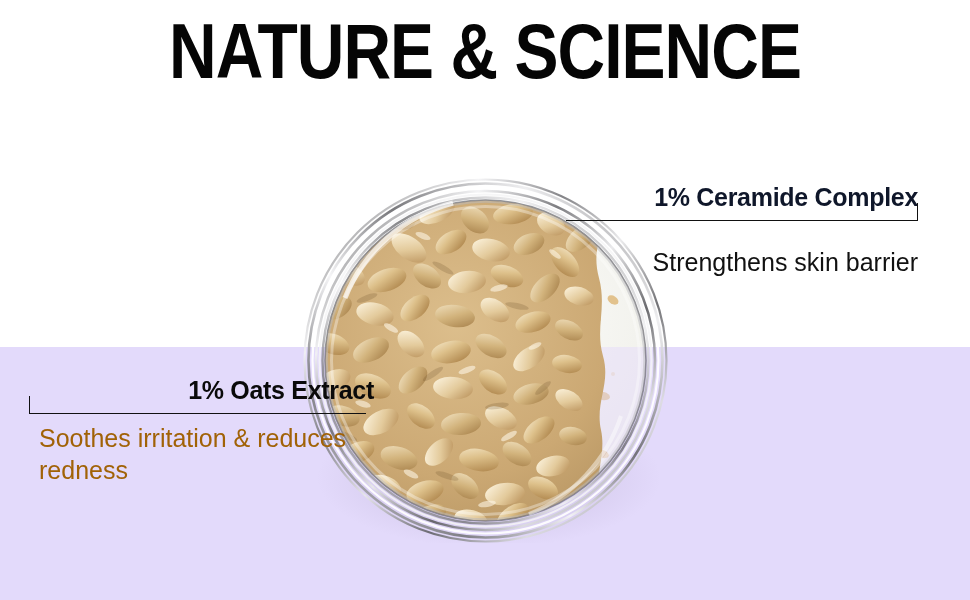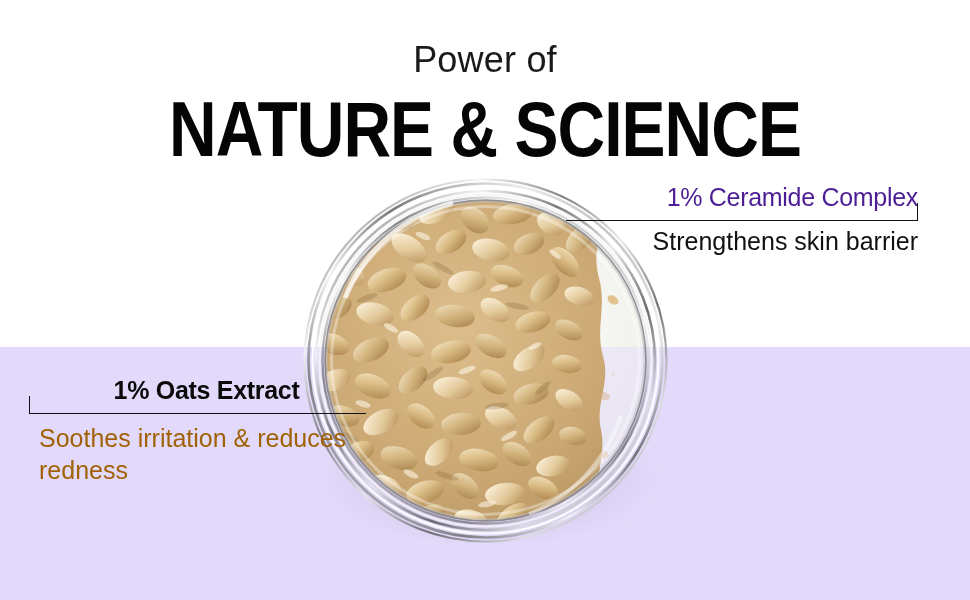--- a/index.html
+++ b/index.html
@@ -56,41 +56,41 @@
     width:365px; height:365px;
     z-index:4;
   }
   #bowl-svg { display:block; width:365px; height:365px; }
 
   
   .callout { position:absolute; z-index:8; }
 
   #callout-right { left:566px; top:182px; width:360px; }
   #callout-right .c-title {
-    font-weight:400; font-size:25px; line-height:1.22;
-    color:#4c1d95; text-align:right; letter-spacing:-0.3px;
+    font-weight:700; font-size:25px; line-height:1.22;
+    color:#0f172a; text-align:right; letter-spacing:-0.3px;
     padding-right:8px;
   }
   #callout-right .c-rule {
     position:relative; height:1px; background:#111;
     width:352px; margin-top:7px;
   }
   #callout-right .c-rule::after {
     content:""; position:absolute; right:0; top:-17px;
     width:1px; height:17px; background:#111;
   }
   #callout-right .c-desc {
     font-weight:300; font-size:25px; line-height:1.28;
-    color:#111; text-align:right; margin-top:4px; padding-right:8px;
+    color:#111; text-align:right; margin-top:25px; padding-right:8px;
   }
 
   #callout-left { left:29px; top:375px; width:345px; }
   #callout-left .c-title {
     font-weight:700; font-size:25px; line-height:1.22;
-    color:#0a0a0a; text-align:center; letter-spacing:-0.3px;
+    color:#0a0a0a; text-align:right; letter-spacing:-0.3px;
     padding-left:10px;
   }
   #callout-left .c-rule {
     position:relative; height:1px; background:#111;
     width:337px; margin-top:7px;
   }
   #callout-left .c-rule::after {
     content:""; position:absolute; left:0; top:-17px;
     width:1px; height:17px; background:#111;
   }
@@ -99,21 +99,20 @@
     color:#a16207; text-align:left; margin-top:8px; padding-left:10px;
   }
 </style>
 </head>
 <body>
 
 <div id="band-top"></div>
 <div id="band-bottom"></div>
 
 <div id="headline">
-  <div id="kicker">Power of</div>
   <div id="maintitle">NATURE &amp; SCIENCE</div>
 </div>
 
 <div id="bowl-wrap">
 <svg id="bowl-svg" viewBox="0 0 365 365" xmlns="http://www.w3.org/2000/svg">
   <defs>
 
     <radialGradient id="creamGrad" cx="62%" cy="38%" r="72%">
       <stop offset="0%" stop-color="#fbfbf8"></stop>
       <stop offset="55%" stop-color="#f2f2ed"></stop>

